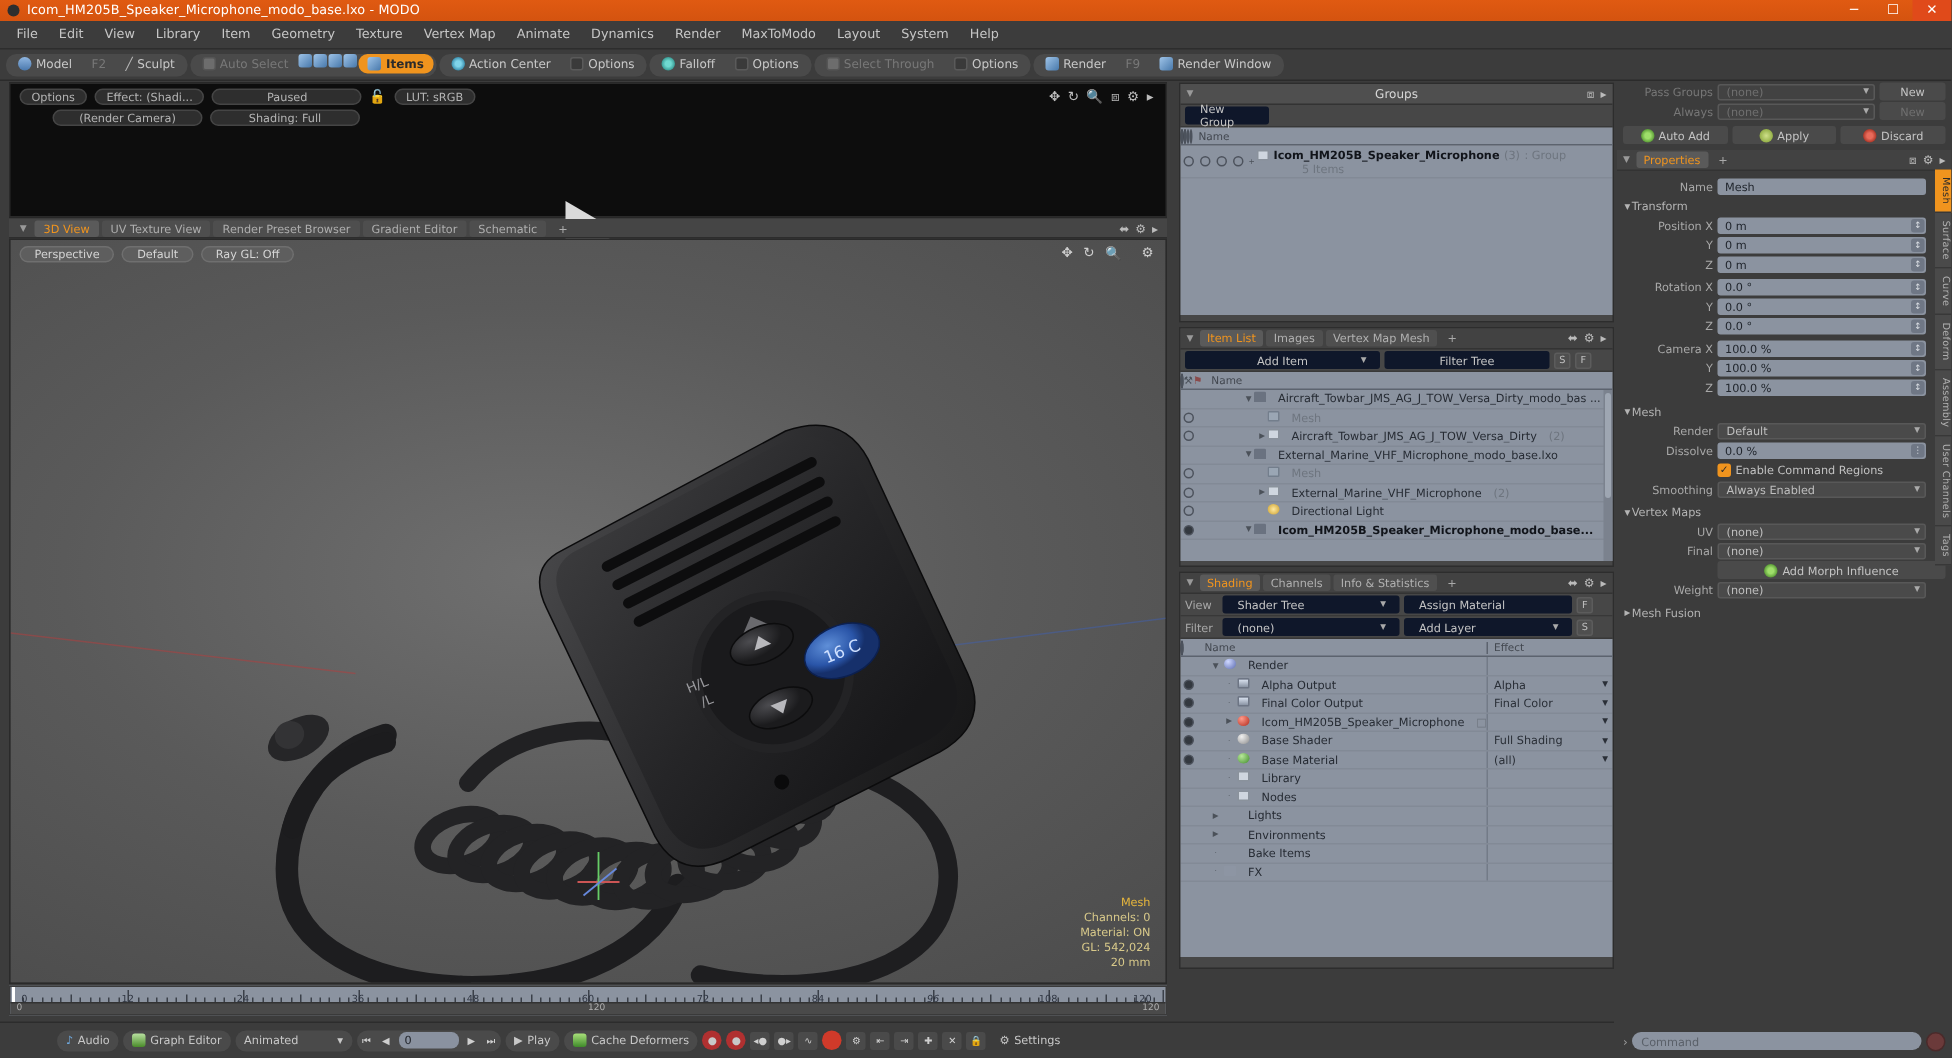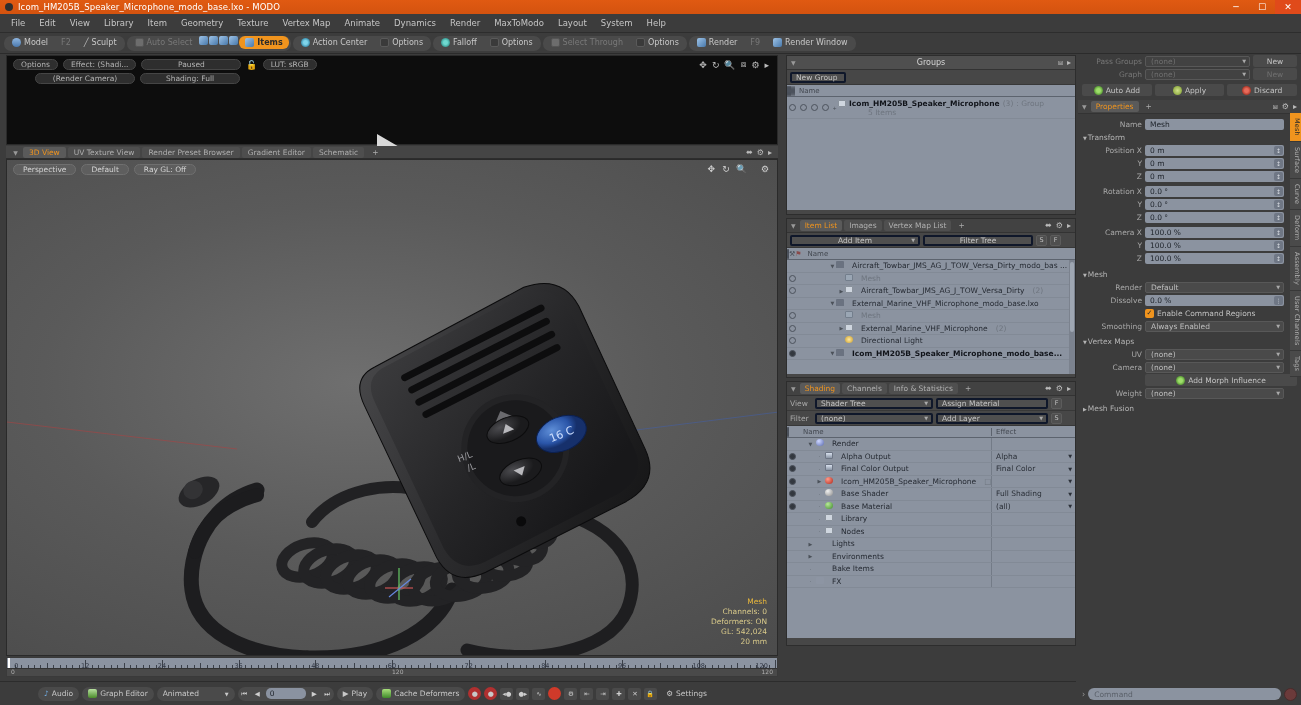--- a/index.html
+++ b/index.html
@@ -141,21 +141,21 @@
   .tabrow { height:14px; background:#424242; display:flex; align-items:center; gap:2px;
             padding-left:4px; border-bottom:1px solid #333; position:relative; }
   .ptab { font-size:7.5px; padding:1px 5px; border-radius:2px; background:#4f4f4f; color:#b0b0b0; }
   .ptab.active { background:#5a5a5a; color:#f0941e; }
   .ptab.plus { background:transparent; color:#aaa; }
   .tabrow .rt { position:absolute; right:4px; display:flex; gap:4px; font-size:8px; color:#bbb; }
   .tabrow .lt { font-size:6px; color:#999; margin-right:2px; }
 
   .toolrow { height:15px; background:#474747; display:flex; align-items:center; gap:3px;
              padding:0 3px; border-bottom:1px solid #383838; }
-  .dd { background:#4f4f4f; border:2px solid #0f172a; border-radius:2px; height:11px;
+  .dd { background:#4f4f4f; border:6px solid #0f172a; border-radius:2px; height:11px;
         display:flex; align-items:center; padding:0 4px; font-size:7.5px; color:#c4c4c4;
         position:relative; }
   .dd .caret { position:absolute; right:3px; font-size:5px; color:#aaa; }
   .minibtn { width:11px; height:11px; background:#4f4f4f; border:1px solid #5c5c5c;
              border-radius:2px; display:flex; align-items:center; justify-content:center;
              font-size:6.5px; color:#c0c0c0; }
 
   .listhdr { height:12px; background:#8b93a0; display:flex; align-items:center;
              font-size:7px; color:#42474f; border-bottom:1px solid #5c636e; }
   .listbody { background:#8b93a0; position:relative; overflow:hidden; }
@@ -486,21 +486,21 @@
         <g transform="translate(32,618)">
           <polygon points="0,0 12,-6 12,4 0,10" fill="#6f9ad4" opacity="0.85"></polygon>
           <polygon points="0,0 -10,-5 -10,5 0,10" fill="#8fb46a" opacity="0.85"></polygon>
           <line x1="0" y1="0" x2="0" y2="-12" stroke="#cfcfcf" stroke-width="1"></line>
         </g>
       </svg>
 
       <div class="vp-info">
         <div class="hdr">Mesh</div>
         <div>Channels: 0</div>
-        <div>Deformers: ON</div>
+        <div>Material: ON</div>
         <div>GL: 542,024</div>
         <div>20 mm</div>
       </div>
     </div>
 
     <div class="timeline">
       <div class="tl-ticks" id="tlticks">
           <div style="position: absolute; bottom: 0px; width: 1px; background: rgb(59, 64, 73); left: 0.2%; height: 9px;"></div>
           <div style="position: absolute; bottom: 0px; width: 1px; background: rgb(59, 64, 73); left: 1.03%; height: 4px;"></div>
           <div style="position: absolute; bottom: 0px; width: 1px; background: rgb(59, 64, 73); left: 1.86%; height: 4px;"></div>
@@ -742,21 +742,21 @@
             </span>
           </div>
         </div>
     </div>
 
     <div class="panel" style="top:163px; height:160px;">
       <div class="tabrow" id="itemtabs">
           <span class="lt">▼</span>
           <span class="ptab active">Item List</span>
           <span class="ptab">Images</span>
-          <span class="ptab">Vertex Map List</span>
+          <span class="ptab">Vertex Map Mesh</span>
           <span class="ptab plus">+</span>
           <span class="rt">
             <span>⬌</span>
             <span>⚙</span>
             <span>▸</span>
           </span>
         </div>
       <div class="toolrow">
         <div class="dd" style="width:130px; justify-content:center">
           <span>Add Item</span>
@@ -1096,21 +1096,21 @@
 
     <div class="prow">
       <span class="plab dim">Pass Groups</span>
       <div class="pdd dim">
         <span>(none)</span>
         <span class="caret">▼</span>
       </div>
       <div class="pbtn" style="flex:none;width:44px">New</div>
     </div>
     <div class="prow">
-      <span class="plab dim">Graph</span>
+      <span class="plab dim">Always</span>
       <div class="pdd dim">
         <span>(none)</span>
         <span class="caret">▼</span>
       </div>
       <div class="pbtn dim" style="flex:none;width:44px">New</div>
     </div>
 
     <div style="display:flex;gap:3px;margin:4px 4px 4px 4px">
       <div class="pbtn">
         <span class="ic greenc"></span>
@@ -1253,21 +1253,21 @@
       <span>Vertex Maps</span>
     </div>
     <div class="prow">
       <span class="plab">UV</span>
       <div class="pdd" style="margin-right:13px">
         <span>(none)</span>
         <span class="caret">▼</span>
       </div>
     </div>
     <div class="prow">
-      <span class="plab">Camera</span>
+      <span class="plab">Final</span>
       <div class="pdd" style="margin-right:13px">
         <span>(none)</span>
         <span class="caret">▼</span>
       </div>
     </div>
     <div class="prow">
       <span class="plab"></span>
       <div class="pbtn" style="">
         <span class="ic greenc"></span>
         <span>Add Morph Influence</span>

